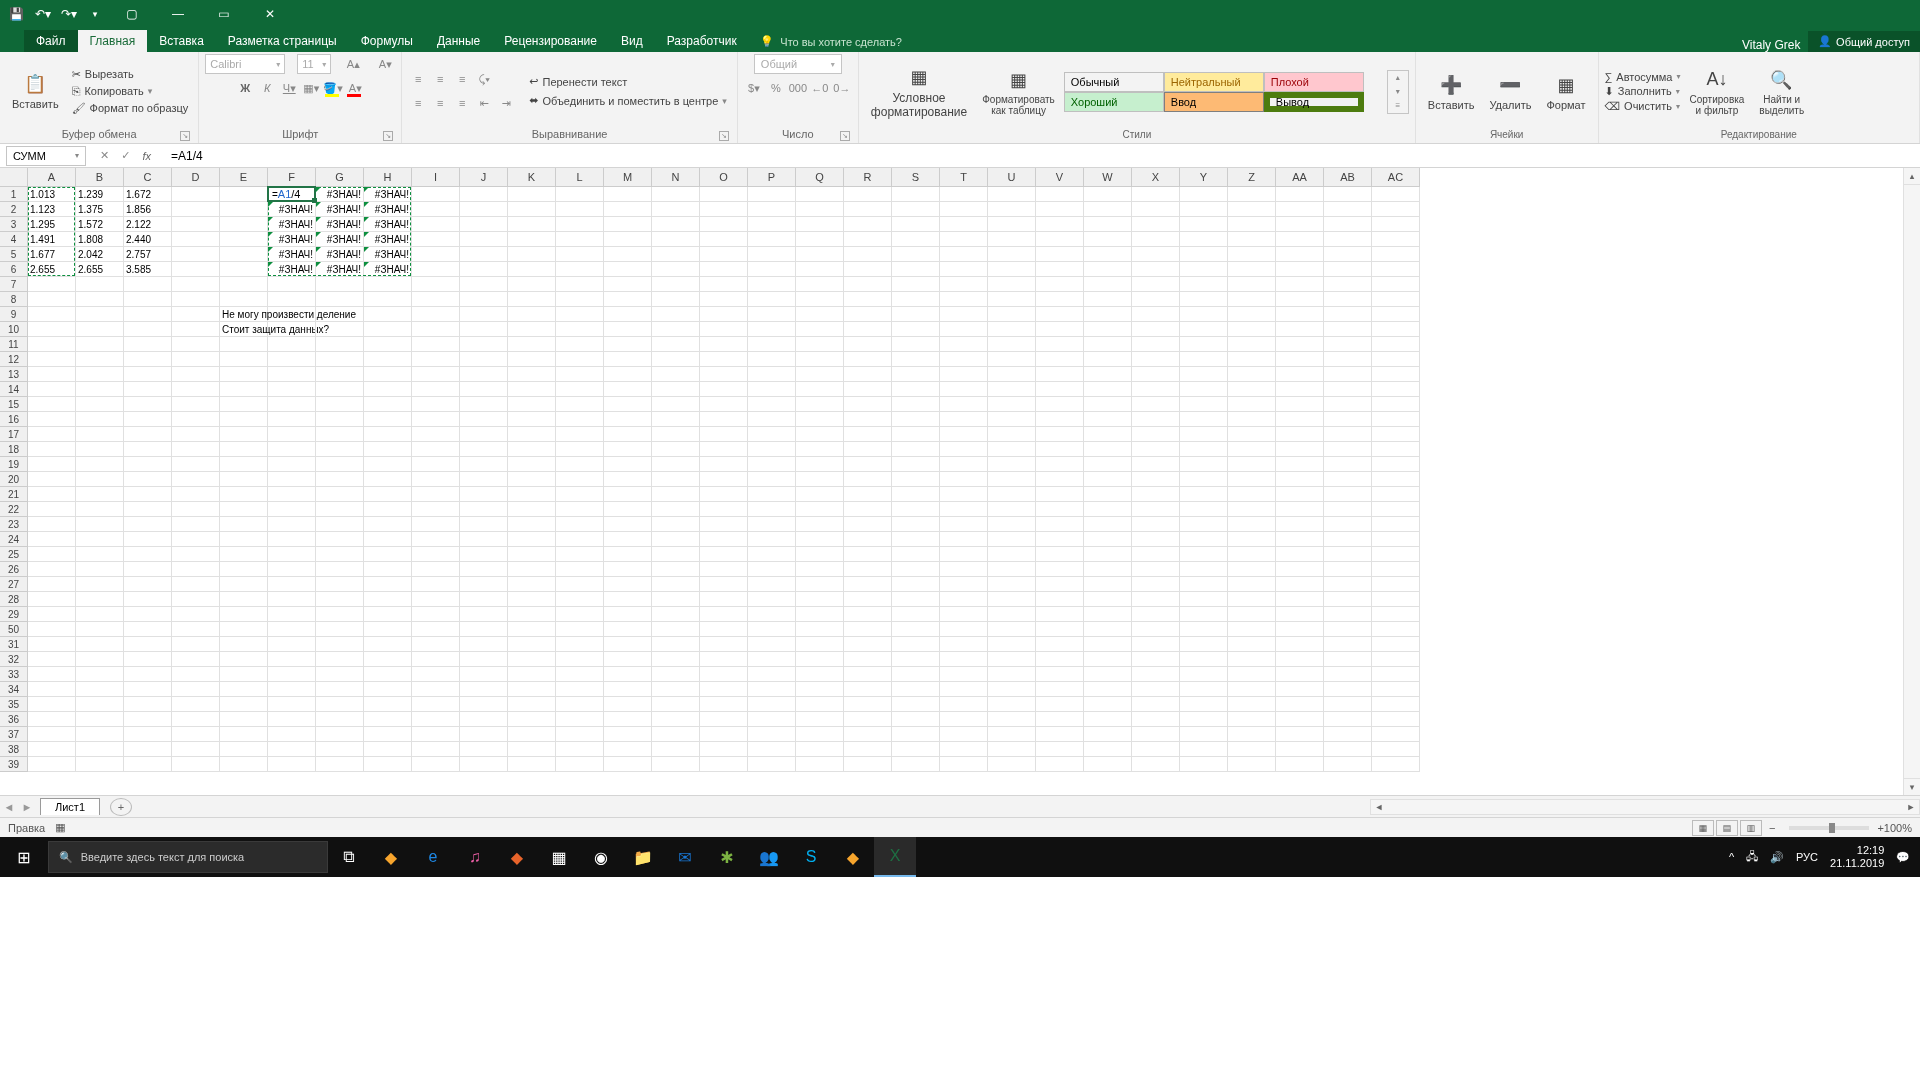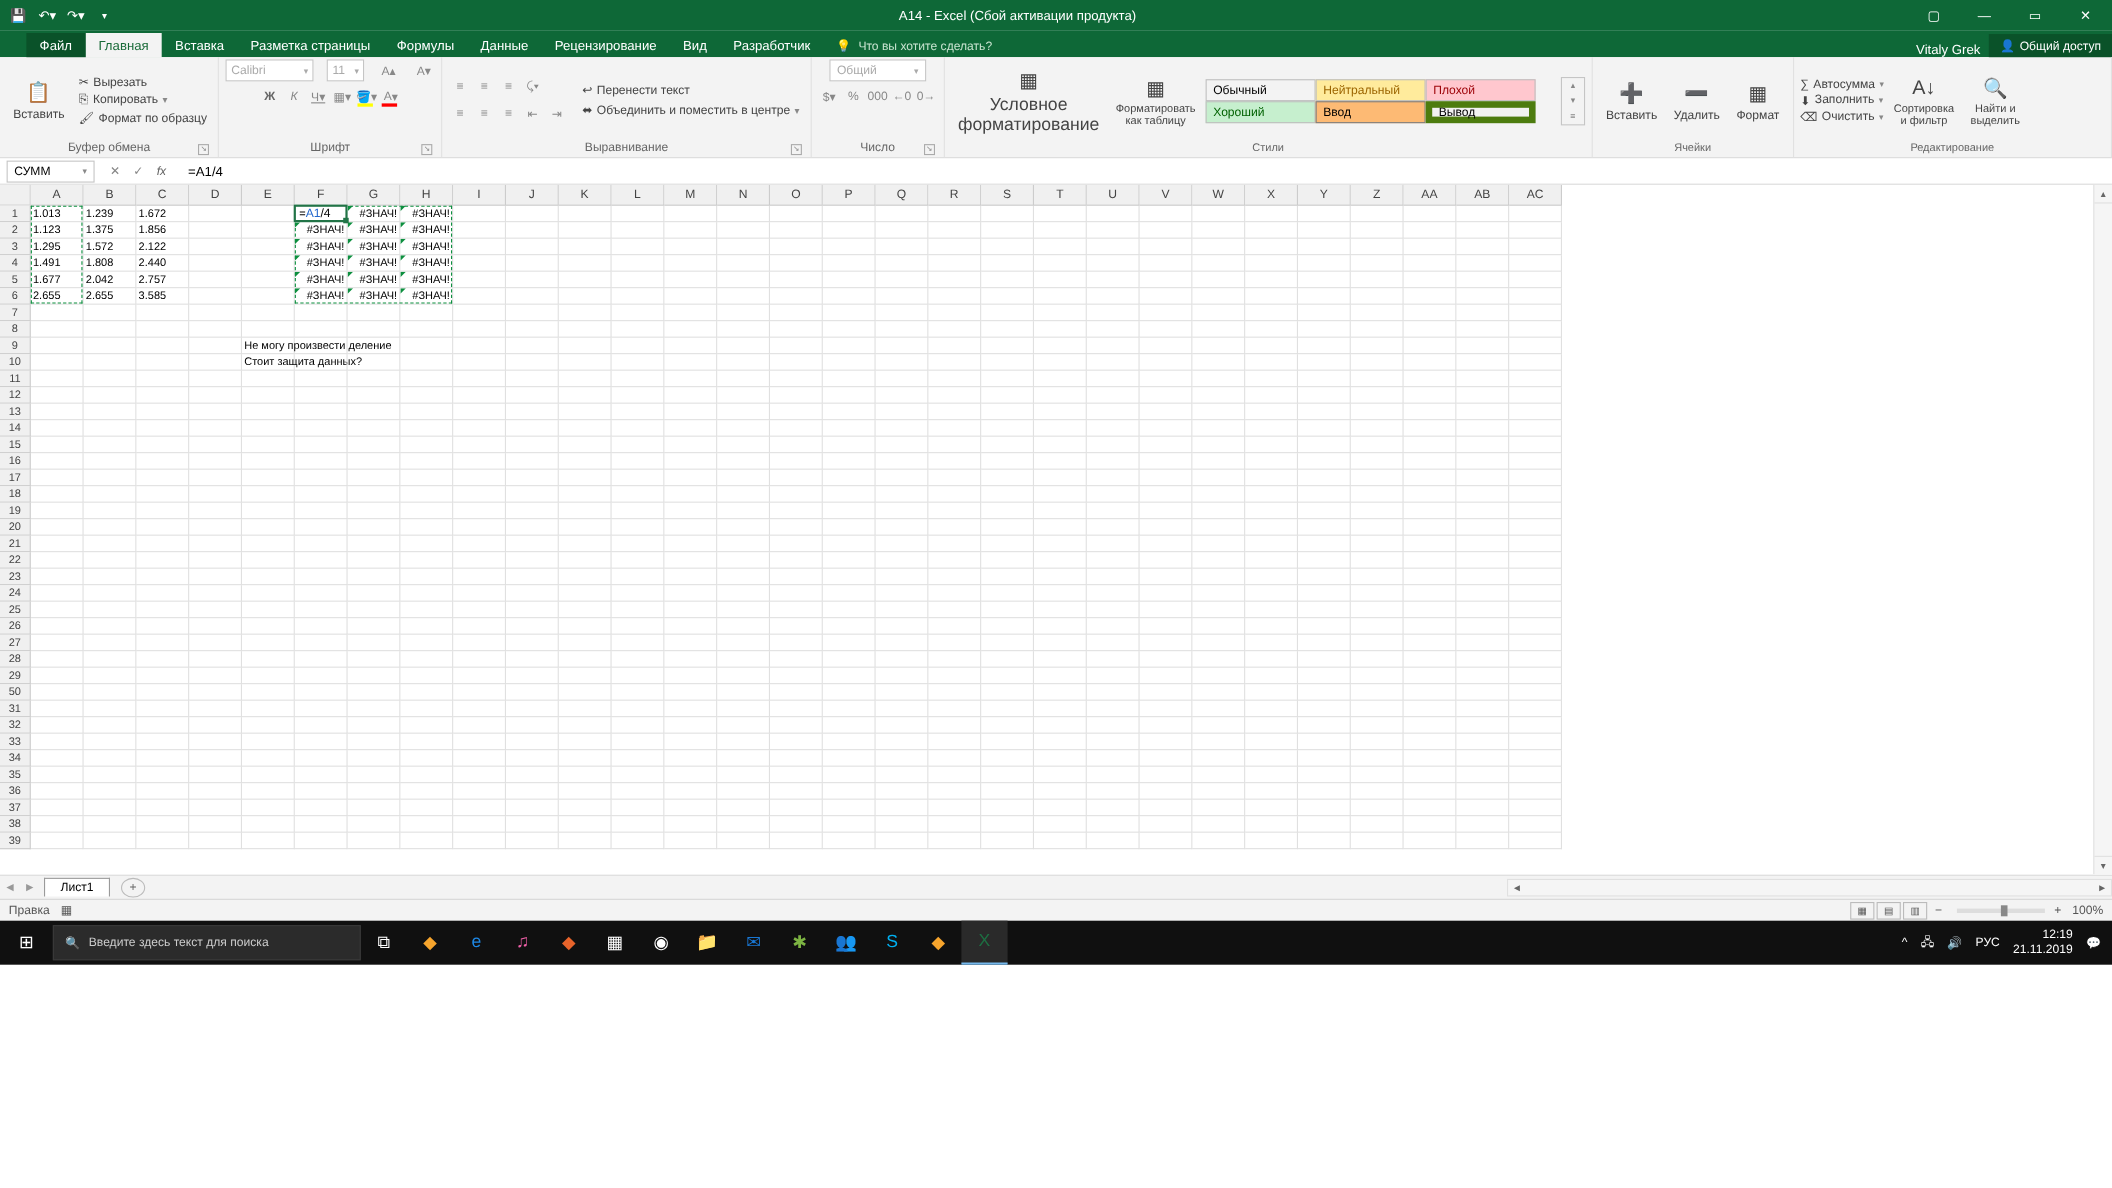--- a/index.html
+++ b/index.html
@@ -81,21 +81,20 @@
 </head>
 <body>
 
 <div class="titlebar">
   <div class="qat">
     <span class="qat-ico">💾</span>
     <span class="qat-ico">↶▾</span>
     <span class="qat-ico">↷▾</span>
     <span class="qat-ico" style="font-size:9px">▾</span>
   </div>
-  <div class="titlecenter">A14 - Excel (Сбой активации продукта)</div>
   <div class="titleright">
     <span class="winbtn">▢</span>
     <span class="winbtn">—</span>
     <span class="winbtn">▭</span>
     <span class="winbtn">✕</span>
   </div>
 </div>
 
 <div class="tabs">
   <div class="tab file">Файл</div>
@@ -217,21 +216,21 @@
         <span class="ribbtn">0→</span>
       </div>
     </div>
     <div class="gname"><span>Число</span><span class="launcher">↘</span></div>
   </div>
 
   <div class="group">
     <div class="gcontent">
       <div class="bigbtn">
           <span class="ico">▦</span>
-          <span style="white-space:pre;text-align:center;font-size:16px">Условное
+          <span style="white-space:pre;text-align:center;font-size:12px">Условное
 форматирование</span>
         </div>
       <div class="bigbtn">
           <span class="ico">▦</span>
           <span style="white-space:pre;text-align:center;font-size:10px">Форматировать
 как таблицу</span>
         </div>
       <div class="styles-gal">
         <div class="stylecell">Обычный</div>
         <div class="stylecell" style="background:#ffeb9c;color:#9c6500">Нейтральный</div>
@@ -1630,21 +1629,21 @@
   <span style="margin-left:10px">▦</span>
   <div class="spacer"></div>
   <span class="viewbtn">▦</span>
   <span class="viewbtn">▤</span>
   <span class="viewbtn">▥</span>
   <span style="margin:0 6px">−</span>
   <div class="zoombar">
       <div class="th"></div>
     </div>
   <span>+</span>
-  <span style="margin-left:10px">100%</span>
+  <span style="">100%</span>
 </div>
 
 <div class="taskbar">
   <div class="start">⊞</div>
   <div class="search">
     <span>🔍</span>
     <span>Введите здесь текст для поиска</span>
   </div>
   <div class="tbicon">⧉</div>
   <div class="tbicon" style="color:#f7a52d">◆</div>

